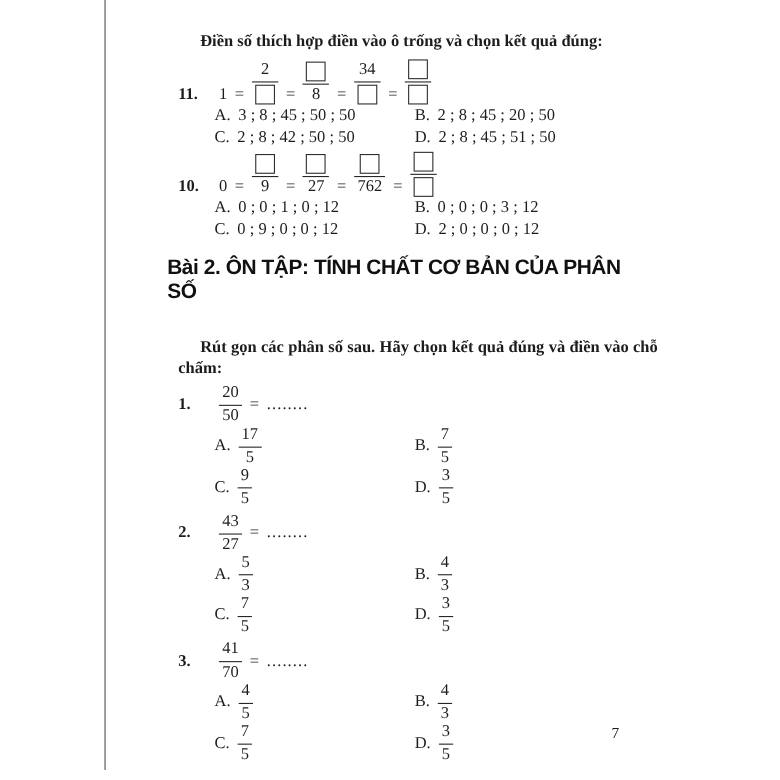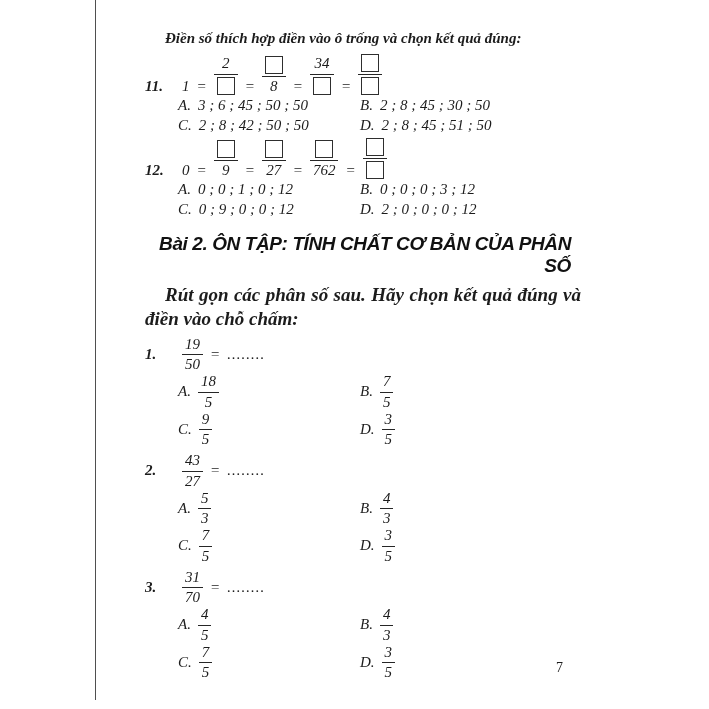--- a/index.html
+++ b/index.html
@@ -4,21 +4,21 @@
 <style>
   html,body { margin:0; padding:0; background:#ffffff; }
   .page {
     position:relative; width:709px; height:709px; background:#ffffff;
     font-family:"Liberation Serif", serif; color:#1c1c1c; overflow:hidden;
   }
   .margin-rule {
     position:absolute; left:95px; top:0; width:1px; height:700px;
     background:#4f4f4f;
   }
-  .content { position:absolute; left:145px; top:30px; width:436px;font-style:italic; }
+  .content { position:absolute; left:162px; top:30px; width:436px; }
 
   .instruction {
     font-weight:bold; font-size:15px; margin-left:20px; white-space:nowrap;
     margin-bottom:4px;
   }
 
   .eqrow { display:flex; align-items:flex-end; gap:7px; min-height:44px; }
   .qnum { font-weight:bold; font-size:15px; width:30px; flex:none; }
   .lhs, .eqs { font-size:15px; }
 
@@ -31,27 +31,27 @@
   .box {
     display:inline-block; width:16px; height:16px;
     border:1.3px solid #2e2e2e; background:#fff; vertical-align:bottom;
   }
 
   .opts { display:grid; grid-template-columns:182px auto; margin-left:33px; }
   .opt  { display:flex; align-items:center; gap:7px; font-size:15px; min-height:20px; }
   .opts-frac .opt { min-height:35px; }
 
   .heading {
-    position:relative; left:-10px; margin-top:14px; text-align:right;
+    position:relative; left:-10px; margin-top:14px; text-align:left;
     font-family:"Liberation Sans", sans-serif; font-weight:bold;
     font-size:19px; letter-spacing:-0.4px; color:#111;
   }
 
   .intro {
-    margin-top:6px; font-weight:bold; font-size:19px; line-height:1.28;
+    margin-top:30px; font-weight:bold; font-size:15px; line-height:1.28;
     text-indent:20px; text-align:justify;
   }
 
   .q2row { display:flex; align-items:center; gap:7px; margin-top:4px; min-height:36px; }
   .dots { font-size:15px; letter-spacing:1px; }
 
   .pagenum { position:absolute; left:556px; top:660px; font-size:14px; }
 </style>
 </head>
 <body>
@@ -83,38 +83,38 @@
       </span>
       <span class="eqs">=</span>
       <span class="frac">
         <span class="num"><span class="box"></span></span>
         <span class="den"><span class="box"></span></span>
       </span>
     </div>
     <div class="opts">
       <div class="opt">
           <span>A.</span>
-          <span>3 ; 6 ; 45 ; 50 ; 50</span>
+          <span>3 ; 8 ; 45 ; 50 ; 50</span>
         </div>
       <div class="opt">
           <span>B.</span>
-          <span>2 ; 8 ; 45 ; 30 ; 50</span>
+          <span>2 ; 8 ; 45 ; 20 ; 50</span>
         </div>
       <div class="opt">
           <span>C.</span>
           <span>2 ; 8 ; 42 ; 50 ; 50</span>
         </div>
       <div class="opt">
           <span>D.</span>
           <span>2 ; 8 ; 45 ; 51 ; 50</span>
         </div>
     </div>
 
     <div class="eqrow">
-      <span class="qnum">12.</span>
+      <span class="qnum">10.</span>
       <span class="lhs">0</span>
       <span class="eqs">=</span>
       <span class="frac">
         <span class="num"><span class="box"></span></span>
         <span class="den">9</span>
       </span>
       <span class="eqs">=</span>
       <span class="frac">
         <span class="num"><span class="box"></span></span>
         <span class="den">27</span>
@@ -148,31 +148,31 @@
           <span>2 ; 0 ; 0 ; 0 ; 12</span>
         </div>
     </div>
 
     <div class="heading">Bài 2. ÔN TẬP: TÍNH CHẤT CƠ BẢN CỦA PHÂN SỐ</div>
     <div class="intro">Rút gọn các phân số sau. Hãy chọn kết quả đúng và điền vào chỗ chấm:</div>
 
     <div class="q2row">
       <span class="qnum">1.</span>
       <span class="frac">
-        <span class="num">19</span>
+        <span class="num">20</span>
         <span class="den">50</span>
       </span>
       <span class="eqs">=</span>
       <span class="dots">........</span>
     </div>
     <div class="opts opts-frac">
       <div class="opt">
         <span>A.</span>
         <span class="frac">
-            <span class="num">18</span>
+            <span class="num">17</span>
             <span class="den">5</span>
           </span>
       </div>
       <div class="opt">
         <span>B.</span>
         <span class="frac">
             <span class="num">7</span>
             <span class="den">5</span>
           </span>
       </div>
@@ -228,21 +228,21 @@
         <span class="frac">
             <span class="num">3</span>
             <span class="den">5</span>
           </span>
       </div>
     </div>
 
     <div class="q2row">
       <span class="qnum">3.</span>
       <span class="frac">
-        <span class="num">31</span>
+        <span class="num">41</span>
         <span class="den">70</span>
       </span>
       <span class="eqs">=</span>
       <span class="dots">........</span>
     </div>
     <div class="opts opts-frac">
       <div class="opt">
         <span>A.</span>
         <span class="frac">
             <span class="num">4</span>

